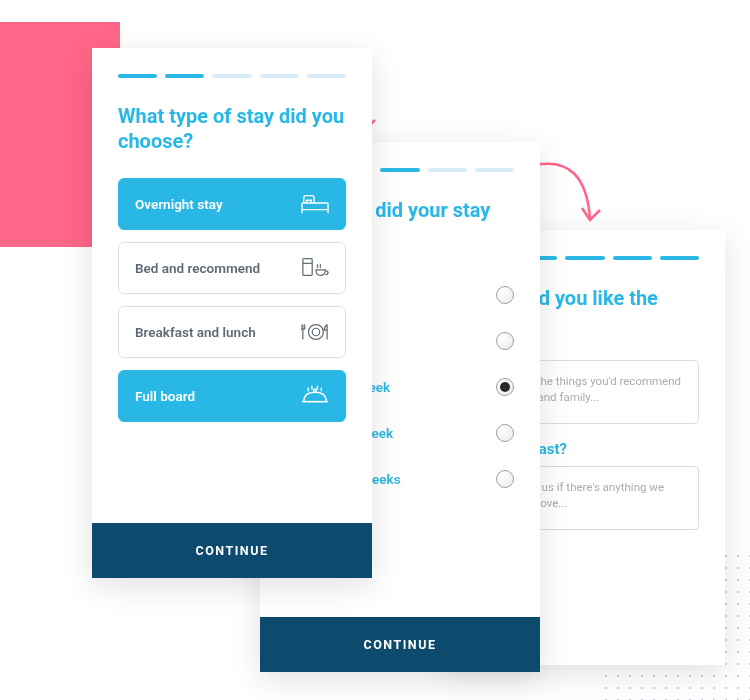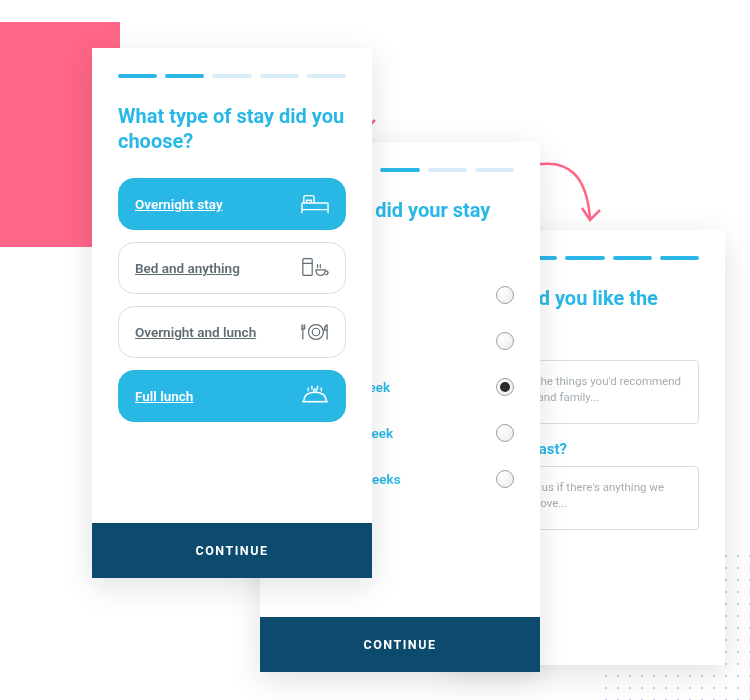--- a/index.html
+++ b/index.html
@@ -29,24 +29,23 @@
 
   .progress { display: flex; gap: 8px; margin-bottom: 26px; }
   .progress span { height: 4px; flex: 1; border-radius: 2px; background: #d8edf7; }
   .progress span.active { background: #29b8e6; }
 
   .question { color: #29b8e6; font-weight: 700; font-size: 20px; line-height: 1.25; margin-bottom: 24px; }
   .question-sub { color: #29b8e6; font-weight: 700; font-size: 15px; margin-top: 16px; margin-bottom: 8px; }
 
   .option {
     display: flex; align-items: center; justify-content: space-between;
-    border: 1px solid #d9dde0; border-radius: 16px; padding: 14px 16px;
+    border: 1px solid #d9dde0; border-radius: 6px; padding: 14px 16px;
     margin-bottom: 12px; font-size: 13.5px; color: #5f6b73; font-weight: 600;
     cursor: pointer;
-    text-decoration: underline;
   }
   .option.selected { background: #29b8e6; border-color: #29b8e6; color: #fff; }
   .option .ico { width: 28px; height: 22px; display:flex; align-items:center; justify-content:center; }
   .option .ico svg { stroke: #5f6b73; }
   .option.selected .ico svg { stroke: #fff; }
 
   .radio-row {
     display: flex; align-items: center; justify-content: space-between;
     padding: 14px 0; font-size: 13.5px; color: #29b8e6; font-weight: 600;
     cursor: pointer;
@@ -155,46 +154,46 @@
         <svg width="30" height="22" viewBox="0 0 30 22" fill="none" stroke-width="1.5">
           <rect x="1" y="10" width="28" height="7" rx="1"></rect>
           <path d="M1 17 L1 21 M29 17 L29 21"></path>
           <path d="M3 10 L3 4 Q3 2 5 2 L12 2 Q14 2 14 4 L14 10"></path>
           <path d="M6 10 L6 7 L11 7 L11 10"></path>
         </svg>
       </span>
     </div>
 
     <div class="option">
-      <span>Bed and anything</span>
+      <span>Bed and recommend</span>
       <span class="ico">
         <svg width="30" height="24" viewBox="0 0 30 24" fill="none" stroke-width="1.3">
           <rect x="2" y="2" width="10" height="18" rx="1"></rect>
           <path d="M2 7 L12 7"></path>
           <path d="M16 14 Q16 20 21 20 Q26 20 26 14 L16 14 Z"></path>
           <path d="M26 15 Q29 15 29 17 Q29 19 26 19"></path>
           <path d="M18 8 Q17 10 18 12 M21 8 Q20 10 21 12"></path>
         </svg>
       </span>
     </div>
 
     <div class="option">
-      <span>Overnight and lunch</span>
+      <span>Breakfast and lunch</span>
       <span class="ico">
         <svg width="30" height="24" viewBox="0 0 30 24" fill="none" stroke-width="1.3">
           <circle cx="16" cy="12" r="8"></circle>
           <circle cx="16" cy="12" r="4"></circle>
           <path d="M2 4 L2 20 M4 4 L4 9 M0 4 L0 9 M0 9 L4 9"></path>
           <path d="M28 4 L28 20 M28 4 Q25 6 25 10 L28 10"></path>
         </svg>
       </span>
     </div>
 
     <div class="option selected">
-      <span>Full lunch</span>
+      <span>Full board</span>
       <span class="ico">
         <svg width="30" height="24" viewBox="0 0 30 24" fill="none" stroke-width="1.5">
           <path d="M3 18 Q3 8 15 8 Q27 8 27 18 Z"></path>
           <path d="M1 18 L29 18"></path>
           <circle cx="15" cy="6" r="1.5"></circle>
           <path d="M8 3 Q7 5 8 7 M12 1 Q11 3 12 5 M18 1 Q17 3 18 5 M22 3 Q21 5 22 7"></path>
         </svg>
       </span>
     </div>
   </div>

